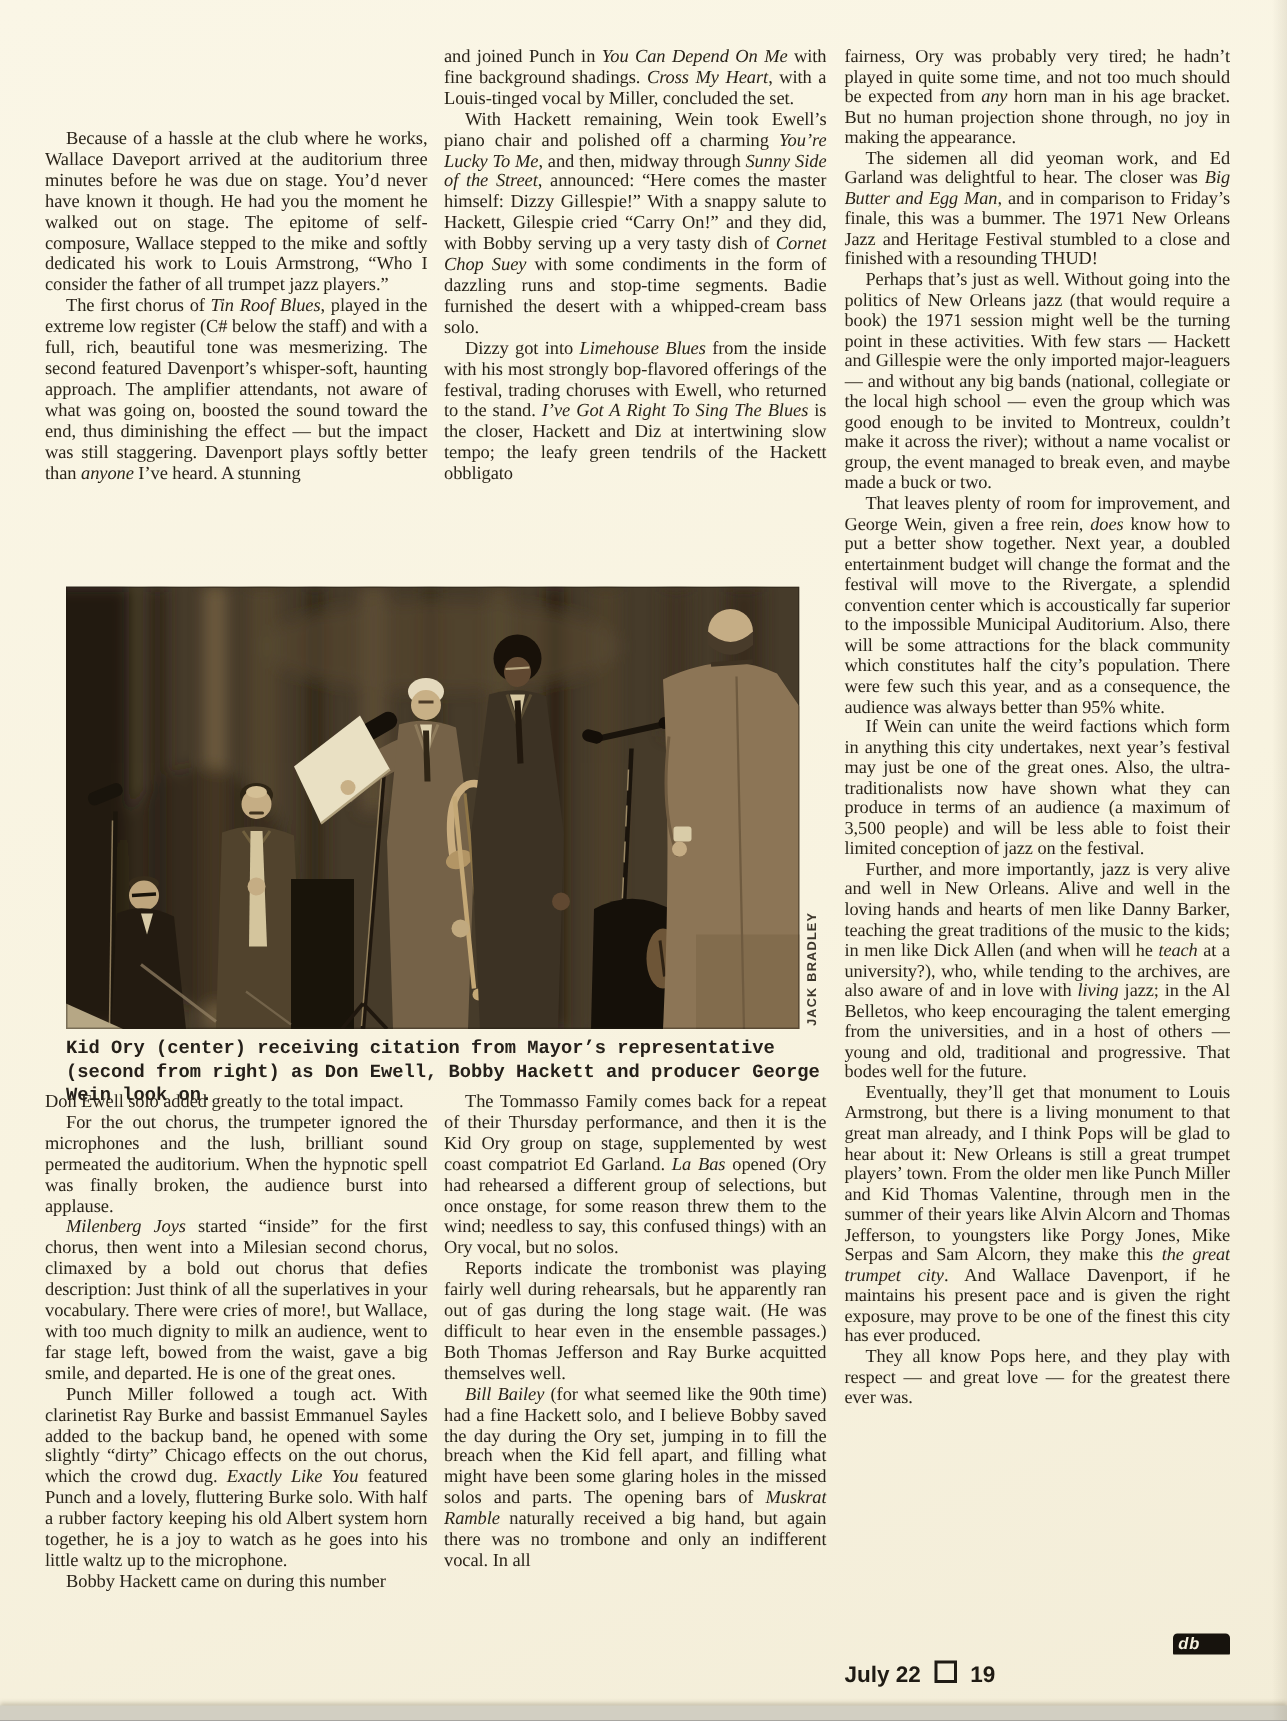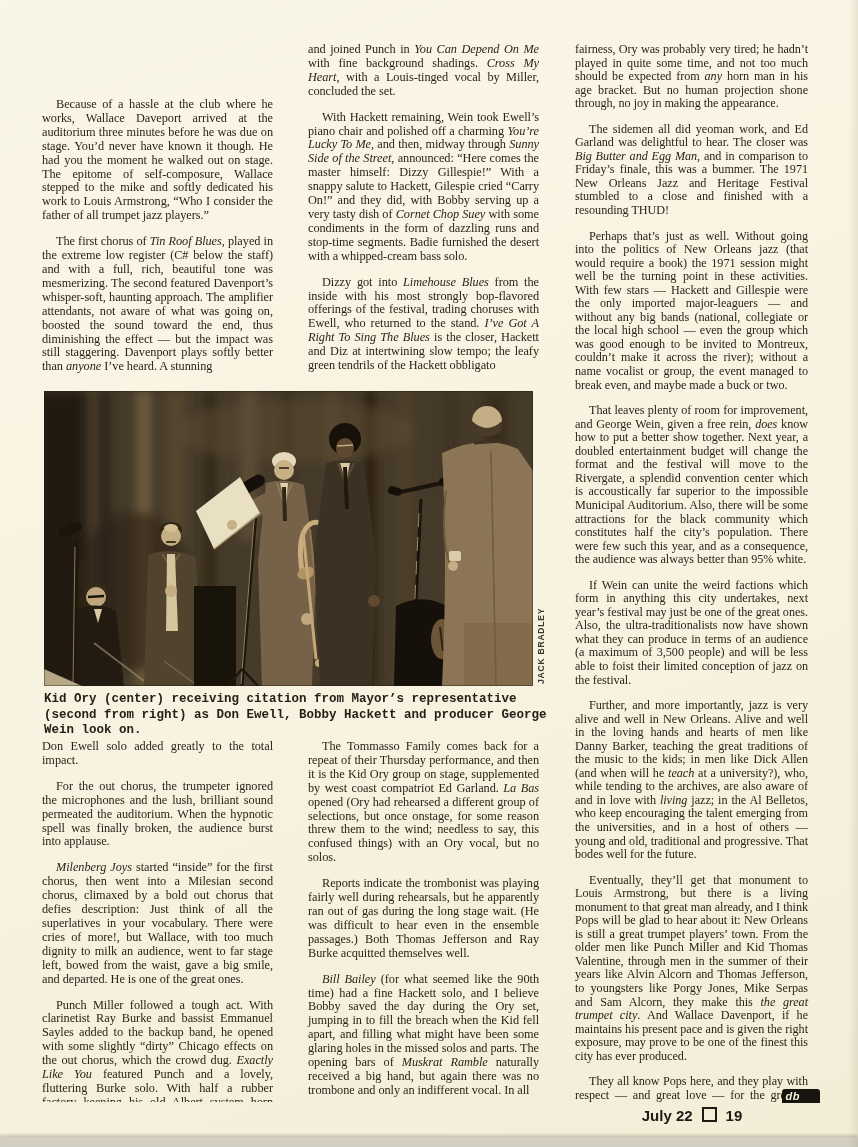--- a/index.html
+++ b/index.html
@@ -6,21 +6,21 @@
   .page{
     position:relative;width:858px;height:1147px;overflow:hidden;
     background:linear-gradient(160deg,#faf6e6 0%,#f8f3e0 55%,#f3edd8 100%);
     font-family:"Liberation Serif","DejaVu Serif",serif;color:#2a241a;
   }
   .col{
     position:absolute;text-align:justify;
     font-size:12.3px;line-height:13.9px;letter-spacing:-0.05px;
     color:#2a241a;overflow:hidden;hyphens:auto;
   }
-  .col p{margin:12px;text-indent:14px;}
+  .col p{margin:0;text-indent:14px;}
   .col p.noind{text-indent:0;}
   .it{font-style:italic;}
   .col1-top{left:30px;top:86px;width:255px;height:302px;}
   .col2-top{left:296px;top:31px;width:255px;height:356px;}
   .col3{left:563px;top:31px;width:257px;height:1072px;font-size:12.2px;line-height:13.55px;}
   .col1-bottom{left:30px;top:728px;width:255px;height:374px;}
   .col2-bottom{left:296px;top:728px;width:255px;height:374px;}
   .photo{position:absolute;left:44px;top:391px;width:489px;height:295px;margin:0;}
   .photo svg{display:block;}
   .credit{
@@ -33,21 +33,21 @@
     font-family:Liberation Mono, monospace;font-weight:bold;
     font-size:12.5px;line-height:15.5px;color:#25201a;
   }
   .dblogo{
     position:absolute;right:0;bottom:-2px;display:inline-block;
     background:#17130d;color:#f6f1de;font-family:"Liberation Sans",sans-serif;
     font-weight:bold;font-style:italic;font-size:11px;line-height:13px;
     padding:1px 20px 2px 4px;border-radius:3px;letter-spacing:0.5px;
   }
   .footer{
-    position:absolute;left:563px;top:1107px;width:258px;text-align:center;
+    position:absolute;left:563px;top:1107px;width:258px;text-align:left;
     font-family:"Liberation Sans","DejaVu Sans",sans-serif;font-weight:bold;
     font-size:15px;color:#1f1b14;
   }
   .fsq{
     display:inline-block;width:11px;height:11px;border:2px solid #1f1b14;
     margin:0 9px;vertical-align:-1px;background:transparent;
   }
   .scan-bottom{position:absolute;left:0;top:1137px;width:858px;height:10px;background:#d2cfc2;box-shadow:0 -2px 3px rgba(120,110,85,0.35);}
   .scan-right{position:absolute;right:0;top:0;width:10px;height:1147px;background:linear-gradient(90deg,rgba(90,80,60,0) 0%,rgba(90,80,60,0.10) 100%);}
 </style>

